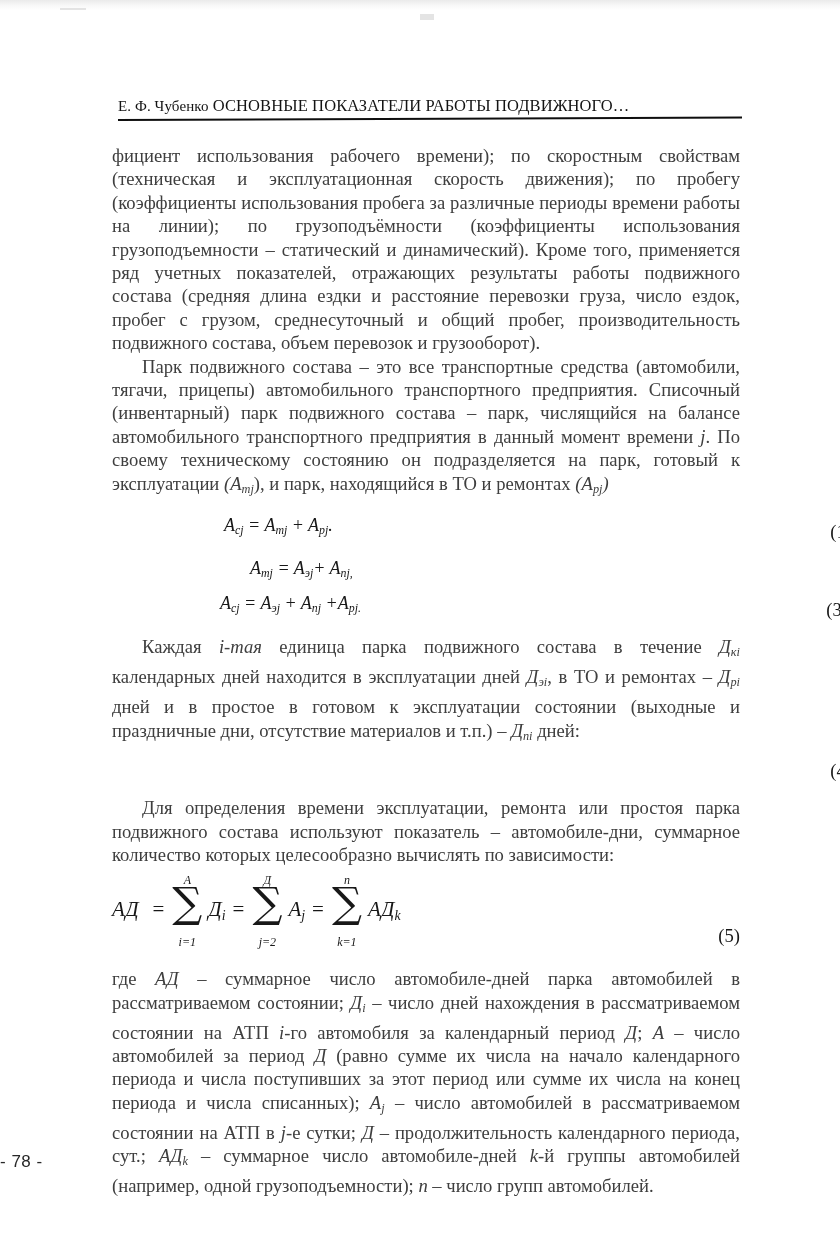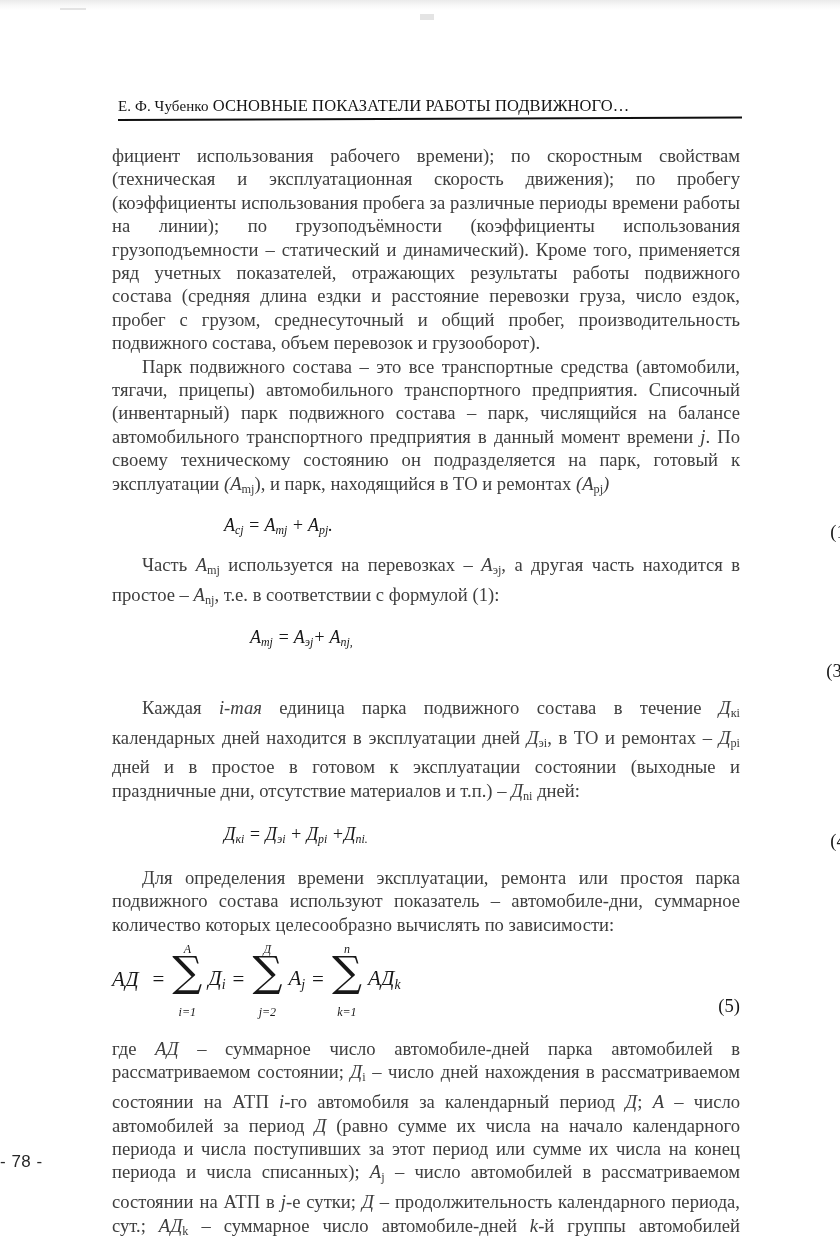--- a/index.html
+++ b/index.html
@@ -79,20 +79,21 @@
     text-justify: inter-word;
     letter-spacing: 0;
     color: #404040;
   }
   p.para.indent { text-indent: 30px; }
 
   i, .it { font-style: italic; }
   .sub {
     font-size: 0.66em;
     vertical-align: -0.28em;
+    font-style: italic;
   }
   .equation-row {
     display: flex;
     align-items: flex-end;
     width: 628px;
   }
   .equation-body {
     font-style: italic;
     font-size: 18px;
     line-height: 26px;
@@ -182,35 +183,34 @@
 
     <p class="para">фициент использования рабочего времени); по скоростным свойствам (техническая и эксплуатационная скорость движения); по пробегу (коэффициенты использования пробега за различные периоды времени работы на линии); по грузоподъёмности (коэффициенты использования грузоподъемности – статический и динамический). Кроме того, применяется ряд учетных показателей, отражающих результаты работы подвижного состава (средняя длина ездки и расстояние перевозки груза, число ездок, пробег с грузом, среднесуточный и общий пробег, производительность подвижного состава, объем перевозок и грузооборот).</p>
 
     <p class="para indent"><span>Парк подвижного состава – это все транспортные средства (автомобили, тягачи, прицепы) автомобильного транспортного предприятия. Списочный (инвентарный) парк подвижного состава – парк, числящийся на балансе автомобильного транспортного предприятия в данный момент времени </span><i>j</i><span>. По своему техническому состоянию он подразделяется на парк, готовый к эксплуатации </span><i>(A</i><span class="sub">mj</span><span>), и парк, находящийся в ТО и ремонтах </span><i>(A</i><span class="sub">pj</span><i>)</i></p>
 
     <div class="equation-row eq-indent-1" style="margin-top:10px;">
       <span class="equation-body"><i>A</i><span class="sub">cj</span><span> = </span><i>A</i><span class="sub">mj</span><span> + </span><i>A</i><span class="sub">pj</span><span>.</span></span>
       <span class="equation-number">(1)</span>
     </div>
 
-    <p class="para indent" style="margin-top:10px;"><span>Часть </span><i>A</i><span class="sub">mj</span><span> используется на перевозках – </span><i>A</i><span class="sub">эj</span><span>, а другая часть находится в простое – </span><i>A</i><span class="sub">nj</span><span>, т.е. в соответствии с формулой (1):</span></p>
 
     <div class="equation-row eq-indent-2" style="margin-top:12px;">
       <span class="equation-body"><i>A</i><span class="sub">mj</span><span> = </span><i>A</i><span class="sub">эj</span><span>+ </span><i>A</i><span class="sub">nj,</span></span>
 
     </div>
 
     <div class="equation-row eq-indent-3" style="margin-top:4px;">
+      <span class="equation-body"><i>A</i><span class="sub">cj</span><span> = </span><i>A</i><span class="sub">эj</span><span> + </span><i>A</i><span class="sub">nj</span><span> +</span><i>A</i><span class="sub">pj.</span></span>
       <span class="equation-number">(3)</span>
     </div>
 
     <p class="para indent" style="margin-top:14px;"><span>Каждая </span><i>i-тая</i><span> единица парка подвижного состава в течение </span><i>Д</i><span class="sub">кi</span><span> календарных дней находится в эксплуатации дней </span><i>Д</i><span class="sub">эi</span><span>, в ТО и ремонтах – </span><i>Д</i><span class="sub">pi</span><span> дней и в простое в готовом к эксплуатации состоянии (выходные и праздничные дни, отсутствие материалов и т.п.) – </span><i>Д</i><span class="sub">ni</span><span> дней:</span></p>
 
     <div class="equation-row eq-indent-4" style="margin-top:12px;">
-      <span class="equation-body"><i>Д</i><span class="sub">кi</span><span> = </span><i>Д</i><span class="sub">эi</span><span> + </span><i>Д</i><span class="sub">pi</span><span> +</span><i>Д</i><span class="sub">ni.</span></span>
       <span class="equation-number">(4)</span>
     </div>
 
     <p class="para indent" style="margin-top:14px;">Для определения времени эксплуатации, ремонта или простоя парка подвижного состава используют показатель – автомобиле-дни, суммарное количество которых целесообразно вычислять по зависимости:</p>
 
     <div class="equation-row eq-indent-5" style="margin-top:6px;">
       <span class="bigsum-expr">
         <i class="lead">АД</i>
         <span class="eqsign">=</span>
         <span class="sumgroup">

